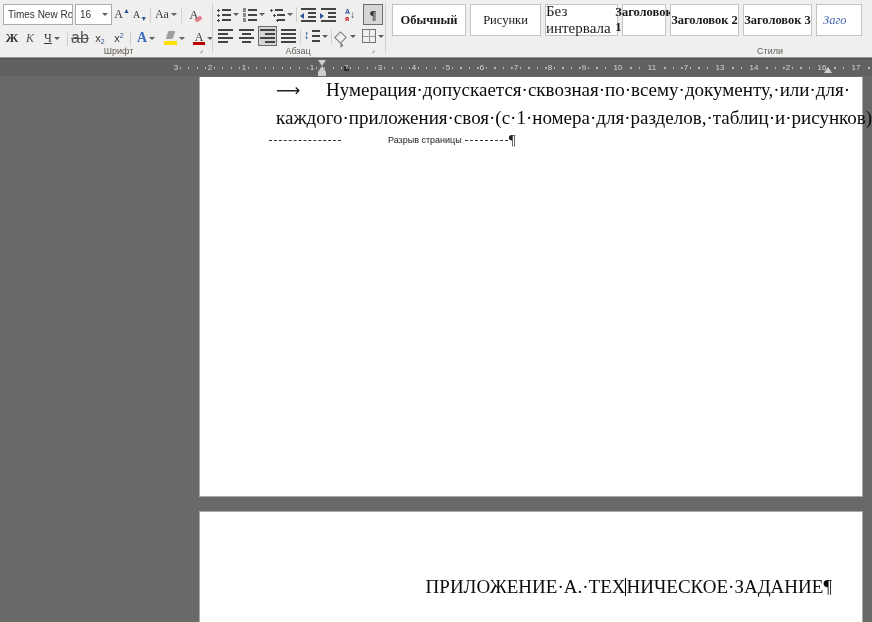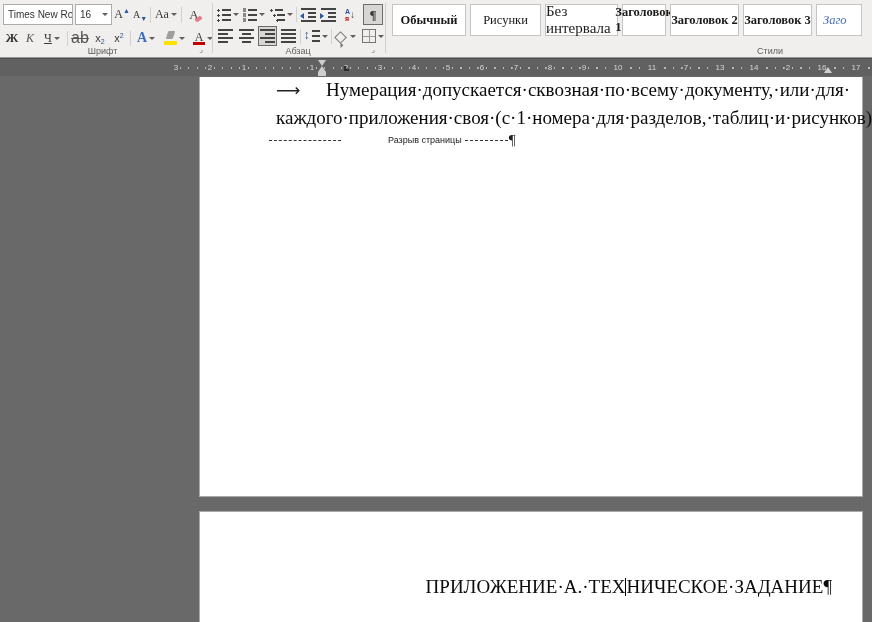--- a/index.html
+++ b/index.html
@@ -192,21 +192,21 @@
     </div>
     <div class="btn" style="width:26px;">
       <span class="stack">
         <span class="serifch" style="font-size:12px; line-height:12px;">А</span>
         <span class="colorbar" style="background:#c00000;"></span>
       </span>
       <span class="drop"></span>
     </div>
   </div>
 
-  <div class="grp-label" style="left:0; width:205px;">Шрифт</div>
+  <div class="grp-label" style="left:16px; width:205px;">Шрифт</div>
   <div class="launcher" style="left:196px;">⌟</div>
   <div class="vsep" style="left:212px;"></div>
 
   <div class="row" style="left:216px; top:4px; gap:2px;">
     <div class="btn" style="width:24px;">
       <span class="lines ic-bullets"></span>
       <span class="drop"></span>
     </div>
     <div class="btn" style="width:24px;">
       <span class="lines ic-numbered"></span>

